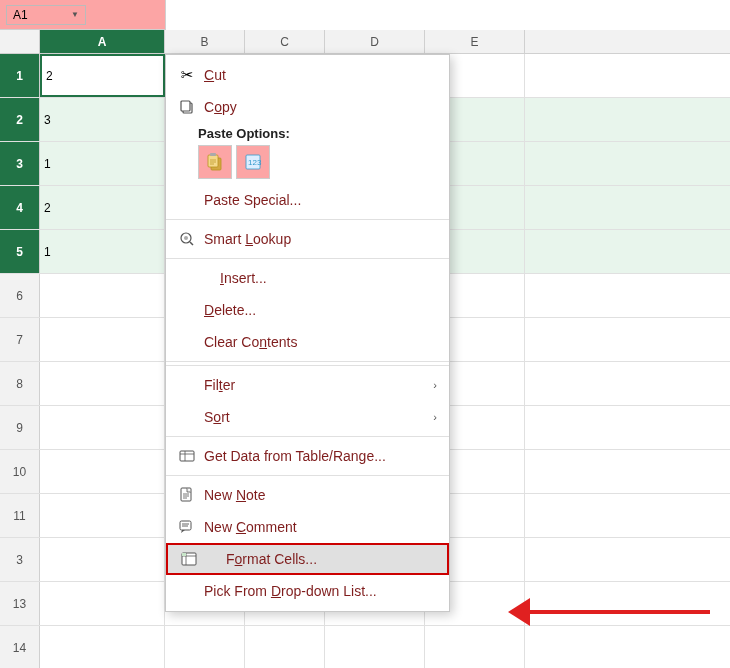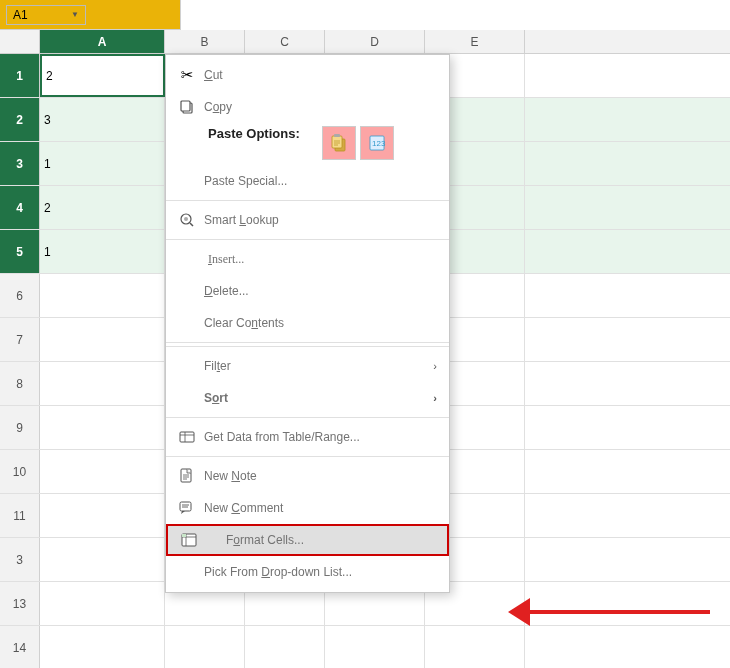--- a/index.html
+++ b/index.html
@@ -19,28 +19,28 @@
       top: 0; left: 0;
       width: 730px;
       height: 668px;
       background: #fff;
     }
 
     
     .name-box-area {
       position: absolute;
       top: 0; left: 0;
-      width: 181px;
+      width: 166px;
       height: 30px;
       border-bottom: 1px solid #d0d0d0;
       border-right: 1px solid #d0d0d0;
       display: flex;
       align-items: center;
       padding: 0 6px;
-      background: #eab308;
+      background: #fca5a5;
     }
     .name-box {
       border: 1px solid #bbb;
       padding: 2px 6px;
       font-size: 12px;
       width: 80px;
       display: flex;
       align-items: center;
       justify-content: space-between;
     }
@@ -165,22 +165,22 @@
       width: 22px;
       min-width: 22px;
       display: flex;
       align-items: center;
       justify-content: center;
       margin-right: 6px;
       font-size: 15px;
     }
     .menu-label {
       flex: 1;
-      font-size: 12px;
-      color: #737373;
+      font-size: 14px;
+      color: #7f1d1d;
     }
     .menu-label u {
       text-decoration: underline;
     }
     .menu-arrow {
       font-size: 11px;
       color: #555;
     }
 
     
@@ -400,21 +400,21 @@
     <div class="menu-item">
       <div class="menu-icon">
         <svg width="16" height="16" viewBox="0 0 16 16" fill="none">
           <rect x="4" y="4" width="9" height="10" rx="1" stroke="#555" stroke-width="1.2" fill="white"></rect>
           <rect x="2" y="2" width="9" height="10" rx="1" stroke="#555" stroke-width="1.2" fill="white"></rect>
         </svg>
       </div>
       <span class="menu-label">C<u>o</u>py</span>
     </div>
 
-    <div class="menu-item" style="height:auto; flex-direction:row; align-items:flex-start; padding: 3px 20px;">
+    <div class="menu-item" style="height:auto; flex-direction:column; align-items:flex-start; padding: 3px 10px;">
       <span class="menu-section-label" style="padding:0 0 4px 22px; font-weight:600;">Paste Options:</span>
       <div class="paste-options-row" style="padding: 0 0 2px 22px;">
         <div class="paste-btn" title="Paste">
           <svg width="20" height="20" viewBox="0 0 20 20">
             <rect x="6" y="6" width="10" height="12" rx="1" fill="#d4a843" stroke="#b8921e" stroke-width="0.8"></rect>
             <rect x="3" y="3" width="10" height="12" rx="1" fill="#f5d98a" stroke="#b8921e" stroke-width="0.8"></rect>
             <rect x="5" y="1" width="6" height="3" rx="1" fill="#aaa"></rect>
             <line x1="5" y1="8" x2="11" y2="8" stroke="#b8921e" stroke-width="0.7"></line>
             <line x1="5" y1="10" x2="11" y2="10" stroke="#b8921e" stroke-width="0.7"></line>
             <line x1="5" y1="12" x2="9" y2="12" stroke="#b8921e" stroke-width="0.7"></line>
@@ -441,21 +441,21 @@
           <circle cx="7" cy="7" r="5" stroke="#555" stroke-width="1.2" fill="white"></circle>
           <line x1="11" y1="11" x2="14" y2="14" stroke="#555" stroke-width="1.5"></line>
           <circle cx="7" cy="7" r="2" fill="#aaa"></circle>
         </svg>
       </div>
       <span class="menu-label">Smart <u>L</u>ookup</span>
     </div>
 
     <div class="menu-divider"></div>
 
-    <div class="menu-item" style="padding-left:42px;font-family:Liberation Serif, serif;">
+    <div class="menu-item" style="padding-left:54px;">
       <span class="menu-label"><u>I</u>nsert...</span>
     </div>
 
     <div class="menu-item" style="padding-left:38px;">
       <span class="menu-label"><u>D</u>elete...</span>
     </div>
 
     <div class="menu-item" style="padding-left:38px;">
       <span class="menu-label">Clear Co<u>n</u>tents</span>
     </div>
@@ -463,21 +463,21 @@
     <div class="menu-divider"></div>
 
 
     <div class="menu-divider"></div>
 
     <div class="menu-item" style="padding-left:38px;">
       <span class="menu-label">Fil<u>t</u>er</span>
       <span class="menu-arrow">›</span>
     </div>
 
-    <div class="menu-item" style="padding-left:38px;font-weight:bold;">
+    <div class="menu-item" style="padding-left:38px;">
       <span class="menu-label">S<u>o</u>rt</span>
       <span class="menu-arrow">›</span>
     </div>
 
     <div class="menu-divider"></div>
 
     <div class="menu-item">
       <div class="menu-icon">
         <svg width="16" height="16" viewBox="0 0 16 16">
           <rect x="1" y="3" width="14" height="10" rx="1" fill="white" stroke="#555" stroke-width="1"></rect>

